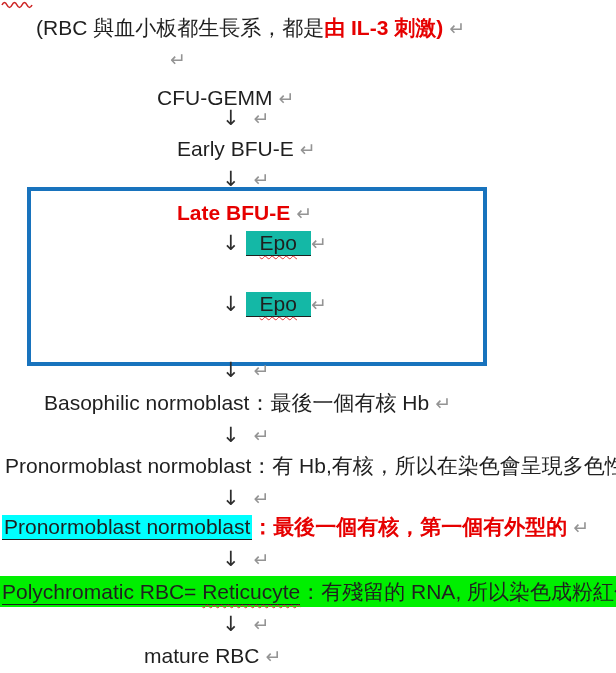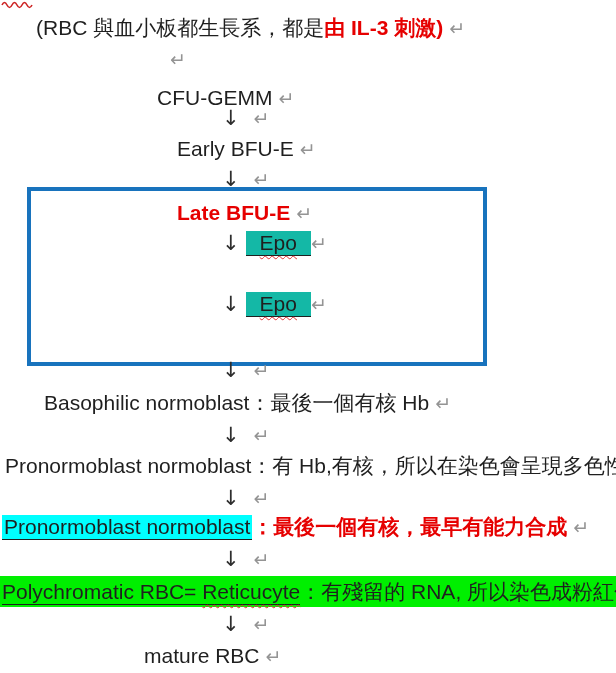--- a/index.html
+++ b/index.html
@@ -123,21 +123,21 @@
 
   <div class="line" style="left:5px;top:452px;">
     <span>Pronormoblast normoblast</span><span>：有 Hb,有核，所以在染色會呈現多色性</span>
   </div>
 
   <div class="line" style="left:222px;top:484px;">
     <span class="arw">↓</span><span class="pil gap">↵</span>
   </div>
 
   <div class="line" style="left:2px;top:513px;">
-    <span class="hl-c u">Pronormoblast normoblast</span><span class="red b">：最後一個有核，最早有能力合成</span><span class="pil sgap">↵</span>
+    <span class="hl-c u">Pronormoblast normoblast</span><span class="red b">：最後一個有核，第一個有外型的</span><span class="pil sgap">↵</span>
   </div>
 
   <div class="line" style="left:222px;top:545px;">
     <span class="arw">↓</span><span class="pil gap">↵</span>
   </div>
 
   <div class="green-band">
     <div class="line" style="padding-left:2px;">
       <span class="u">Polychromatic RBC= </span><span class="u wavy">Reticucyte</span><span>：有殘留的 RNA, 所以染色成粉紅色</span>
     </div>

